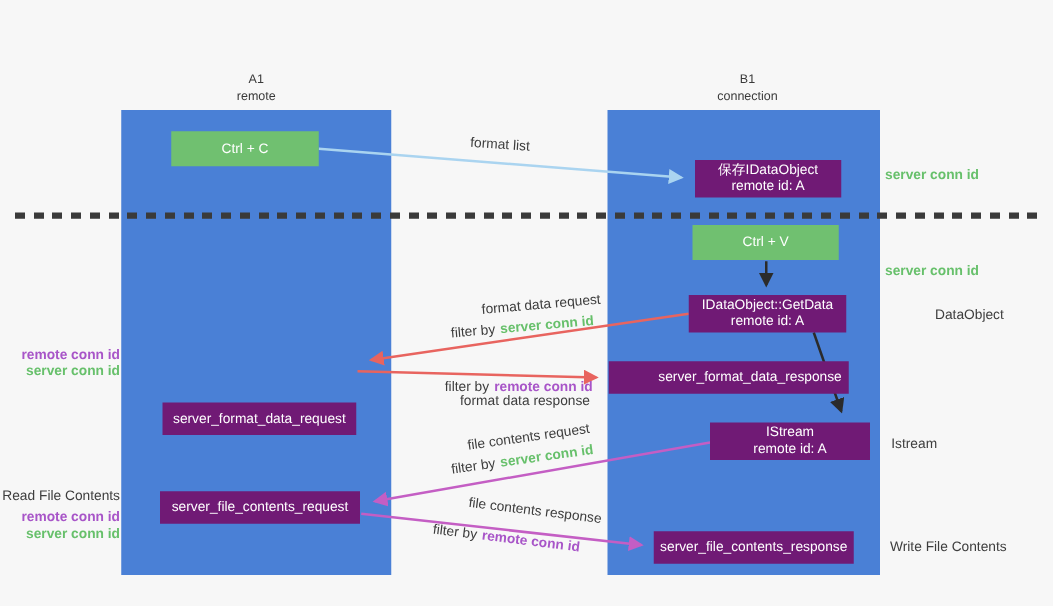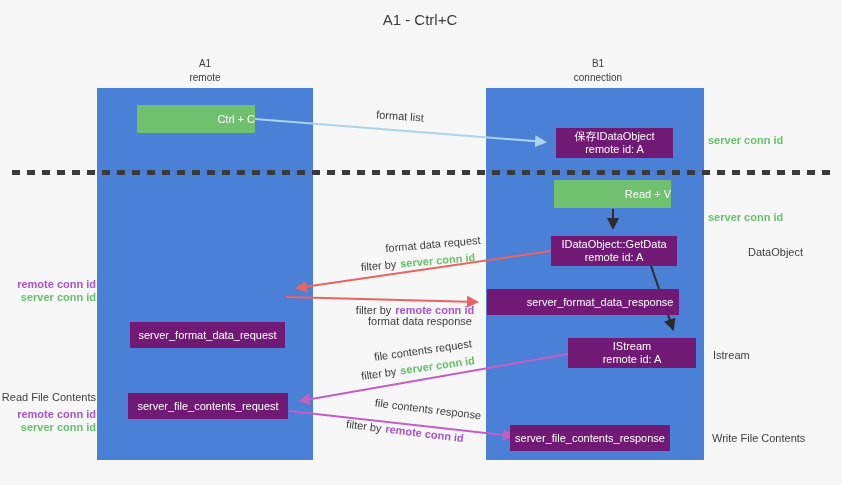--- a/index.html
+++ b/index.html
@@ -21,41 +21,40 @@
     background:#4a80d6;
   }
   .dashline{
     left:12px;top:170px;width:820px;height:5px;
     background:repeating-linear-gradient(to right,#3a3a3a 0 8px,transparent 8px 15px);
   }
   .node{
     display:flex;align-items:center;justify-content:center;flex-direction:column;
     color:#ffffff;font-size:11px;line-height:13px;text-align:center;
   }
-  .green-box{background:#70c070;align-items:flex-end;}
+  .green-box{background:#70c070;}
   .orange-box{background:#701a75;}
   .mid-label{
     font-size:11px;line-height:13px;color:#3d3d3d;text-align:center;
   }
   .mid-label .fb{margin-right:4px;}
   .green-text{color:#67c06b;font-weight:bold;}
   .purple-text{color:#a855c8;font-weight:bold;}
   .side-label{font-size:11px;line-height:13px;}
   .side-left{left:0;width:96px;text-align:right;}
   .rot-up5{transform:rotate(-5deg);}
   .rot-up8{transform:rotate(-8deg);}
   .rot-dn4{transform:rotate(4deg);}
   .rot-dn7{transform:rotate(7deg);}
   svg.overlay{position:absolute;left:0;top:0;pointer-events:none;}
 </style>
 </head>
 <body>
 
 <div class="abs title">
-  <div>A1 - Ctrl+C</div>
 </div>
 
 <div class="abs col-header" style="left:150px;top:57px;">
   <div>A1</div>
   <div>remote</div>
 </div>
 <div class="abs col-header" style="left:543px;top:57px;">
   <div>B1</div>
   <div>connection</div>
 </div>
@@ -90,40 +89,40 @@
 </svg>
 
 <div class="abs node green-box" style="left:137px;top:105px;width:118px;height:28px;">
   <span>Ctrl + C</span>
 </div>
 <div class="abs node orange-box" style="left:556px;top:128px;width:117px;height:30px;">
   <span>保存IDataObject</span>
   <span>remote id: A</span>
 </div>
 <div class="abs node green-box" style="left:554px;top:180px;width:117px;height:28px;">
-  <span>Read + V</span>
+  <span>Ctrl + V</span>
 </div>
 <div class="abs node orange-box" style="left:551px;top:236px;width:126px;height:30px;">
   <span>IDataObject::GetData</span>
   <span>remote id: A</span>
 </div>
 <div class="abs node orange-box" style="left:130px;top:278px;width:155px;height:26px;margin-top:44px;">
   <span>server_format_data_request</span>
 </div>
 <div class="abs node orange-box" style="left:487px;top:289px;width:158px;height:26px;padding-left:34px;">
   <span>server_format_data_response</span>
 </div>
 <div class="abs node orange-box" style="left:568px;top:338px;width:128px;height:30px;">
   <span>IStream</span>
   <span>remote id: A</span>
 </div>
 <div class="abs node orange-box" style="left:128px;top:393px;width:160px;height:26px;">
   <span>server_file_contents_request</span>
 </div>
-<div class="abs node orange-box" style="left:510px;top:425px;width:160px;height:26px;">
+<div class="abs node orange-box" style="left:523px;top:425px;width:160px;height:26px;">
   <span>server_file_contents_response</span>
 </div>
 
 <div class="abs mid-label rot-dn4" style="left:340px;top:110px;width:120px;">
   <span>format list</span>
 </div>
 <div class="abs mid-label rot-up5" style="left:358px;top:238px;width:150px;">
   <span>format data request</span>
 </div>
 <div class="abs mid-label rot-up5" style="left:338px;top:256px;width:160px;">

